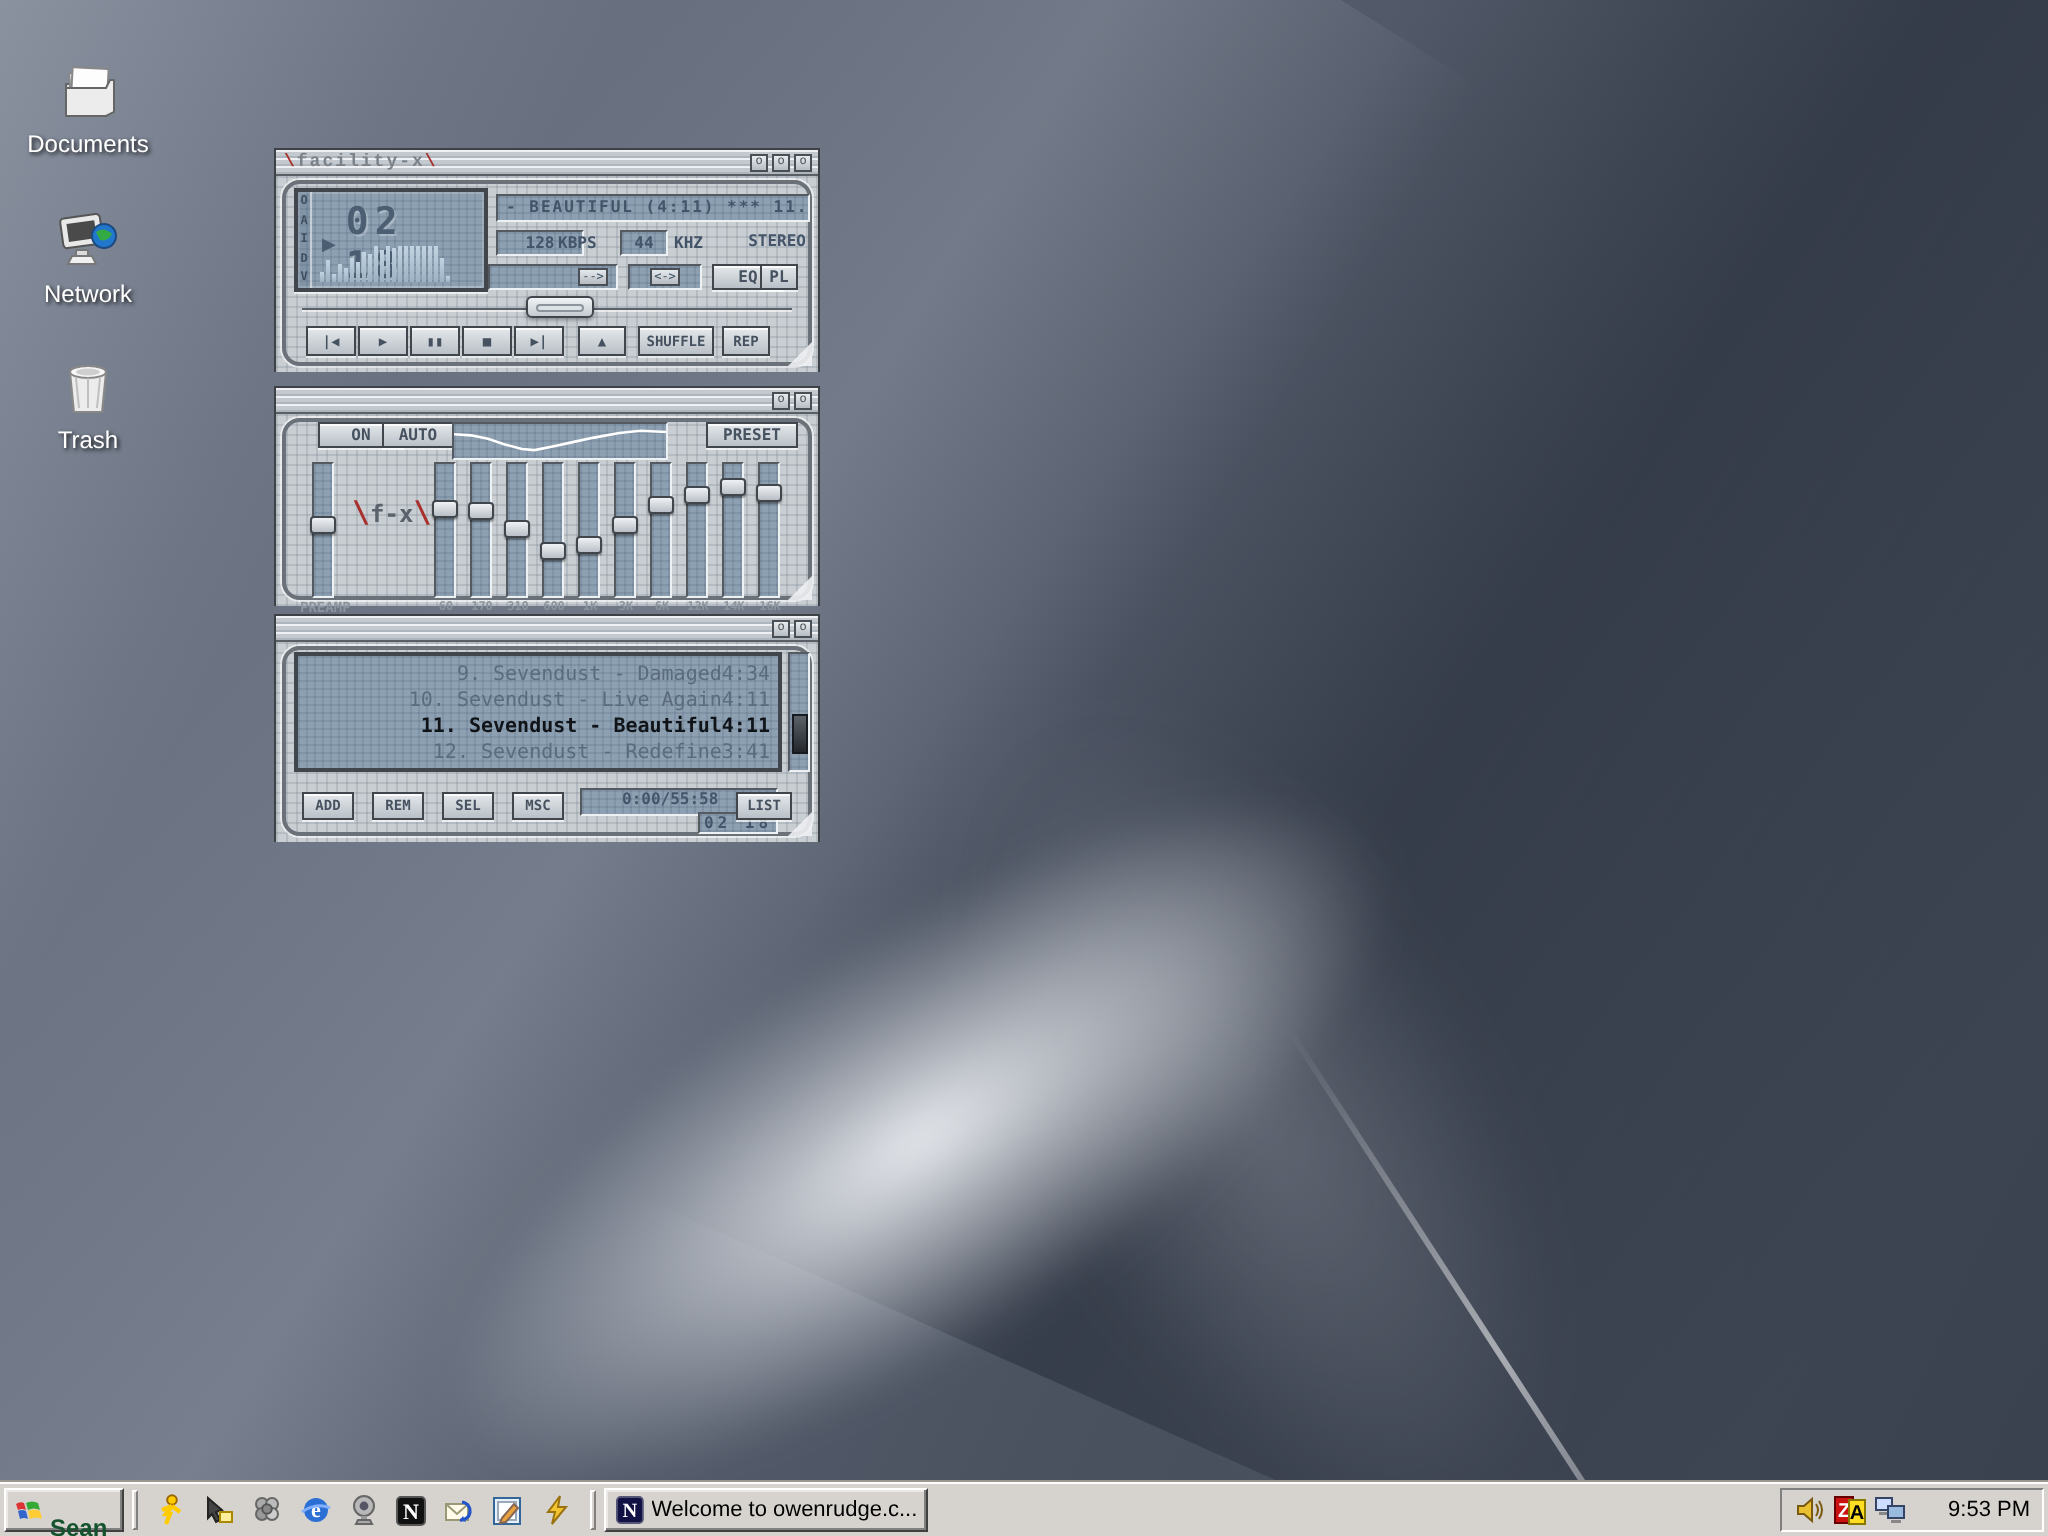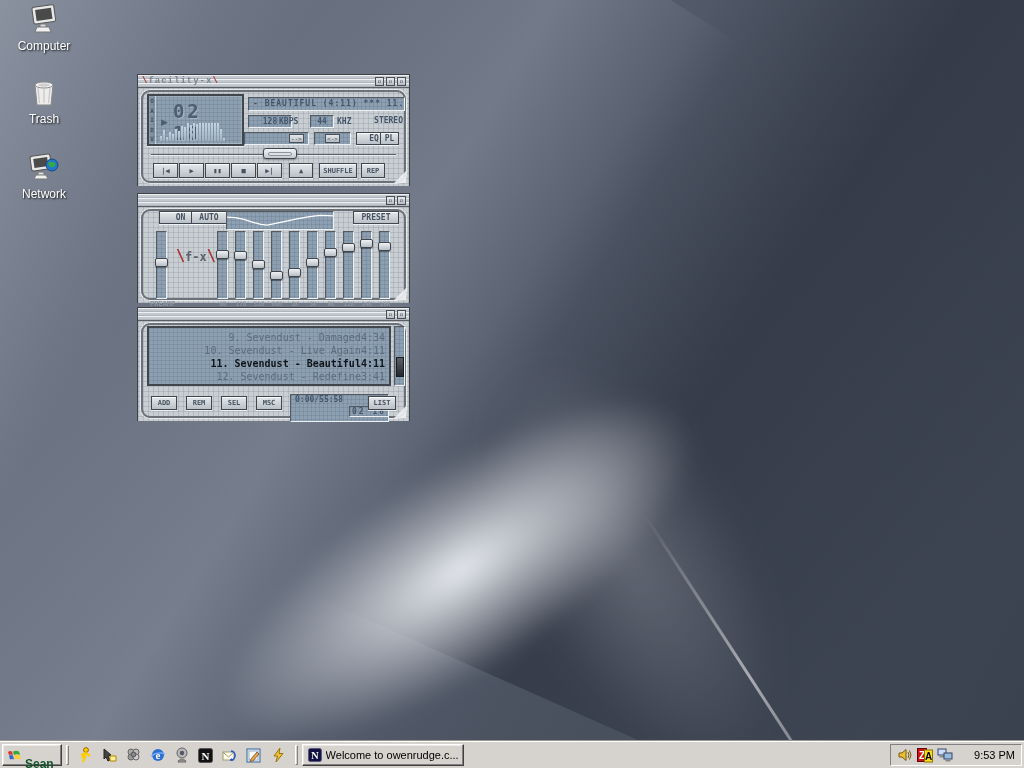--- a/index.html
+++ b/index.html
@@ -122,22 +122,22 @@
   #pl-win .wa-body { height:100px; }
   .pl-list { position:absolute; left:9px; top:5px; width:244px; height:60px; border:2px solid #41464c;
     padding:3px 4px 0 4px; overflow:hidden; }
   .pl-row { display:flex; justify-content:flex-end; font-family:"DejaVu Sans Mono",monospace;
     font-size:10px; line-height:13px; color:#5a6c7c; white-space:pre; cursor:pointer; }
   .pl-row.current { color:#101418; font-weight:bold; }
   .pl-scroll { position:absolute; left:256px; top:5px; width:11px; height:60px; }
   .pl-thumb { position:absolute; left:1px; top:30px; width:8px; height:20px;
     background:linear-gradient(#5a6168,#23272c); border:1px solid #171a1e; cursor:pointer; }
   .pl-btn { position:absolute; top:75px; height:14px; font-size:7px; line-height:12px; }
-  .pl-time { position:absolute; left:126px; top:73px; width:99px; height:28px; line-height:9px;
-    padding-left:4px; }
+  .pl-time { position:absolute; left:126px; top:73px; width:99px; height:14px; line-height:9px;
+    padding-left:20px; }
   .pl-mini { position:absolute; left:185px; top:85px; width:40px; height:11px; line-height:9px;
     text-align:center; letter-spacing:2px; }
 
   
   .taskbar { position:absolute; left:0; right:0; bottom:0; height:27px; background:#d6d3ce;
     border-top:1px solid #fff; box-shadow:0 -1px 0 #9a9690; display:flex; align-items:center; }
   .start { margin-left:2px; height:22px; display:flex; align-items:center; gap:3px; padding:0 7px 0 4px;
     background:#d6d3ce; border:1px solid; border-color:#fff #404040 #404040 #fff;
     box-shadow:inset -1px -1px 0 #808080, inset 1px 1px 0 #ece9e4; cursor:pointer; }
   .start b { font-size:12px; color:#14532d;margin-top:18px; }
@@ -159,58 +159,56 @@
 
 <div class="desktop">
   <div class="wp wp-dark"></div>
   <div class="wp wp-band"></div>
   <div class="wp wp-beam2"></div>
   <div class="wp wp-beam"></div>
   <div class="wp wp-edge"></div>
 </div>
 
 <div class="icon-col">
-  <div class="dicon">
+  <div class="dicon" style="margin-top:26px">
     <div class="pic">
       <svg viewBox="0 0 34 32" width="34" height="32">
-        <g transform="rotate(-8 16 12)">
-          <rect x="6" y="2" width="22" height="17" rx="2" fill="#e8e8e8" stroke="#555"></rect>
-          <rect x="9" y="5" width="16" height="11" fill="#4a4a4a"></rect>
-        </g>
-        <rect x="13" y="20" width="6" height="5" fill="#dcdcdc" stroke="#777"></rect>
-        <path d="M8 28 L24 28 L22 23 L10 23 Z" fill="#f0f0f0" stroke="#777"></path>
+        <path d="M6 12 L6 28 L26 28 L26 12 Z" fill="#d8d8d8" stroke="#666"></path>
+        <rect x="8" y="6" width="18" height="12" fill="#fff" stroke="#888" transform="rotate(-4 17 12)"></rect>
+        <rect x="9" y="4" width="18" height="12" fill="#fdfdfd" stroke="#888" transform="rotate(3 18 10)"></rect>
+        <path d="M6 14 L26 14 L28 10 L30 10 L30 26 L26 28 L6 28 Z" fill="#ececec" stroke="#666"></path>
       </svg>
     </div>
-    <div class="lbl">Computer</div>
-  </div>
-  <div class="dicon" style="margin-top:24px">
-    <div class="pic">
-      <svg viewBox="0 0 34 32" width="34" height="32">
-        <path d="M8 8 L26 8 L24 28 L10 28 Z" fill="#ececec" stroke="#888"></path>
-        <ellipse cx="17" cy="8" rx="9" ry="3" fill="#f8f8f8" stroke="#888"></ellipse>
-        <ellipse cx="17" cy="8" rx="6" ry="1.8" fill="#cfcfcf"></ellipse>
-        <path d="M11 11 L12.5 26 M17 11 L17 26 M23 11 L21.5 26" stroke="#c0c0c0" fill="none"></path>
-      </svg>
-    </div>
-    <div class="lbl">Trash</div>
+    <div class="lbl">Documents</div>
   </div>
   <div class="dicon" style="margin-top:26px">
     <div class="pic">
       <svg viewBox="0 0 34 32" width="34" height="32">
         <g transform="rotate(-8 14 12)">
           <rect x="4" y="3" width="20" height="15" rx="2" fill="#e8e8e8" stroke="#555"></rect>
           <rect x="7" y="6" width="14" height="9" fill="#4a4a4a"></rect>
         </g>
         <circle cx="25" cy="13" r="6" fill="#2277cc" stroke="#1a4a80"></circle>
         <path d="M21 11 Q25 8 29 12 Q27 16 23 15 Z" fill="#33aa44"></path>
         <rect x="11" y="20" width="6" height="4" fill="#dcdcdc" stroke="#777"></rect>
         <path d="M7 27 L21 27 L19 23 L9 23 Z" fill="#f0f0f0" stroke="#777"></path>
       </svg>
     </div>
     <div class="lbl">Network</div>
+  </div>
+  <div class="dicon" style="margin-top:24px">
+    <div class="pic">
+      <svg viewBox="0 0 34 32" width="34" height="32">
+        <path d="M8 8 L26 8 L24 28 L10 28 Z" fill="#ececec" stroke="#888"></path>
+        <ellipse cx="17" cy="8" rx="9" ry="3" fill="#f8f8f8" stroke="#888"></ellipse>
+        <ellipse cx="17" cy="8" rx="6" ry="1.8" fill="#cfcfcf"></ellipse>
+        <path d="M11 11 L12.5 26 M17 11 L17 26 M23 11 L21.5 26" stroke="#c0c0c0" fill="none"></path>
+      </svg>
+    </div>
+    <div class="lbl">Trash</div>
   </div>
 </div>
 
 <div class="wa" id="main-win">
   <div class="wa-title">
     <span class="t"><span class="rs">\</span><span>facility-x</span><span class="rs">\</span></span>
     <span class="wa-btns">
       <span class="wa-btn">o</span>
       <span class="wa-btn">o</span>
       <span class="wa-btn">o</span>

